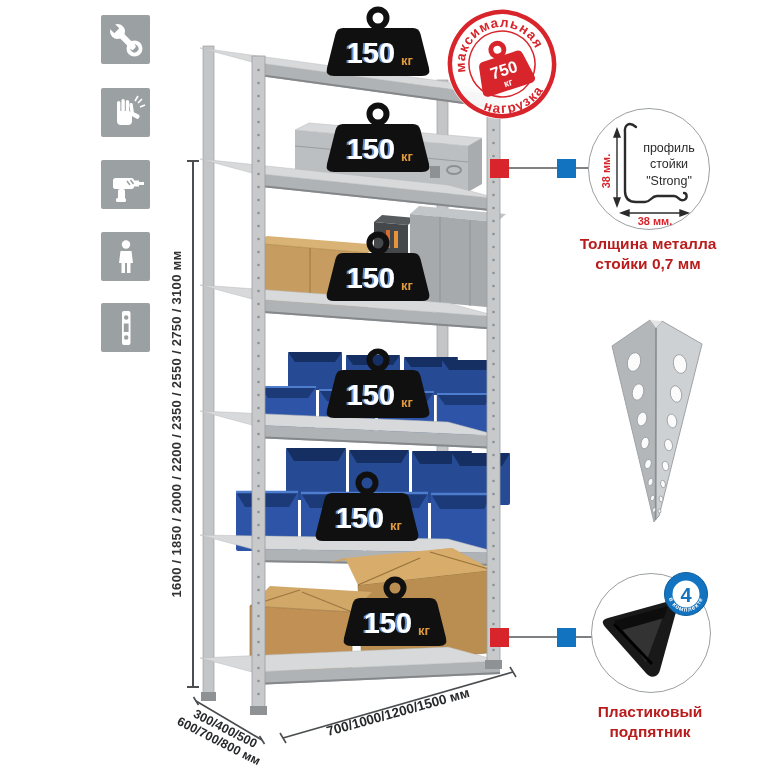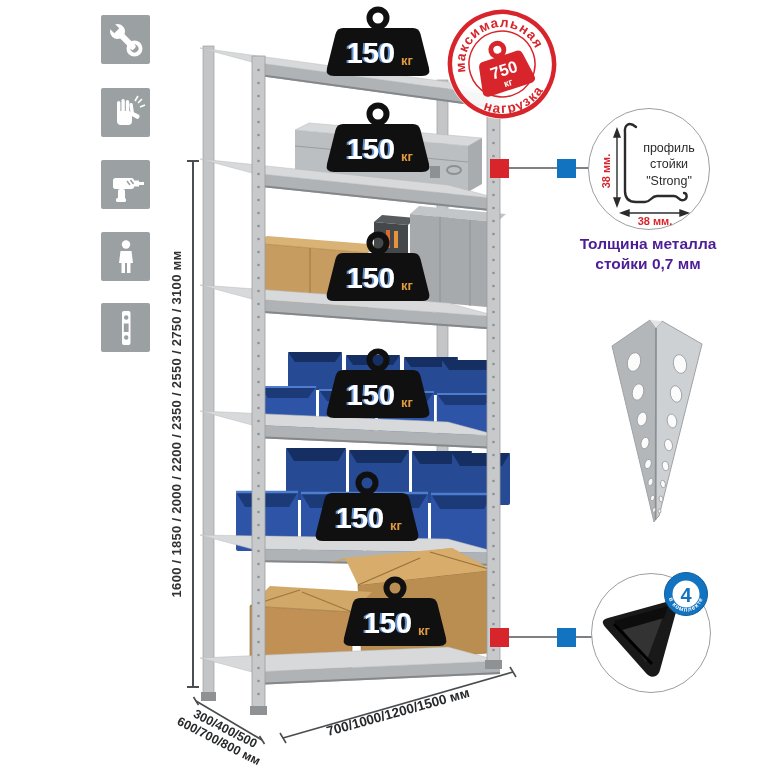--- a/index.html
+++ b/index.html
@@ -17,21 +17,21 @@
         font-size:13px;font-weight:bold;color:#2f3133;letter-spacing:.3px;}
   
   .weight{position:absolute;width:130px;height:75px;}
   
   .conn-line{position:absolute;height:2px;background:#7d8184;}
   .sq{position:absolute;width:19px;height:19px;}
   .sq.red{background:#d8252c;}
   .sq.blue{background:#1273c0;}
   
   .circle{position:absolute;background:#fff;border:1.5px solid #9b9fa2;border-radius:50%;}
-  .caption{position:absolute;text-align:center;font-weight:bold;color:#4c1d95;
+  .caption{position:absolute;text-align:center;font-weight:bold;color:#b91c1c;
            font-size:15.5px;line-height:1.3;}
   
   .dim-label{position:absolute;width:0;height:0;}
   .dim-label .inner{position:absolute;white-space:nowrap;text-align:center;
            transform:translate(-50%,-50%) rotate(var(--rot));
            font-weight:bold;color:#26282a;}
   svg text{font-family:"Liberation Sans",sans-serif;}
 </style>
 </head>
 <body>
@@ -487,20 +487,24 @@
     <circle cx="23" cy="23" r="21.5" fill="#1273c0" stroke="#0e5e9e" stroke-width="1"></circle>
     <circle cx="23" cy="23" r="13.5" fill="#ffffff"></circle>
     <text x="23" y="30.5" font-size="20" font-weight="bold" fill="#1273c0" text-anchor="middle">4</text>
     <defs>
         <path id="badge-arc" d="M 5.5 23 A 17.5 17.5 0 0 0 40.5 23"></path>
       </defs>
     <text font-size="6.2" font-weight="bold" fill="#ffffff" letter-spacing=".8">
       <textPath href="#badge-arc" startOffset="50%" text-anchor="middle">в комплекте</textPath>
     </text>
   </svg>
+  <div class="caption" style="left:545px;top:702px;width:210px">
+    <div>Пластиковый</div>
+    <div>подпятник</div>
+  </div>
 
   <div class="dim-label" style="left:222px;top:735px">
     <div class="inner" style="--rot:27deg;font-size:12.5px;">
       <div>300/400/500</div>
       <div>600/700/800 мм</div>
     </div>
   </div>
   <div class="dim-label" style="left:398px;top:712px">
     <div class="inner" style="--rot:-15.5deg;font-size:13.5px;">
       <div>700/1000/1200/1500 мм</div>

